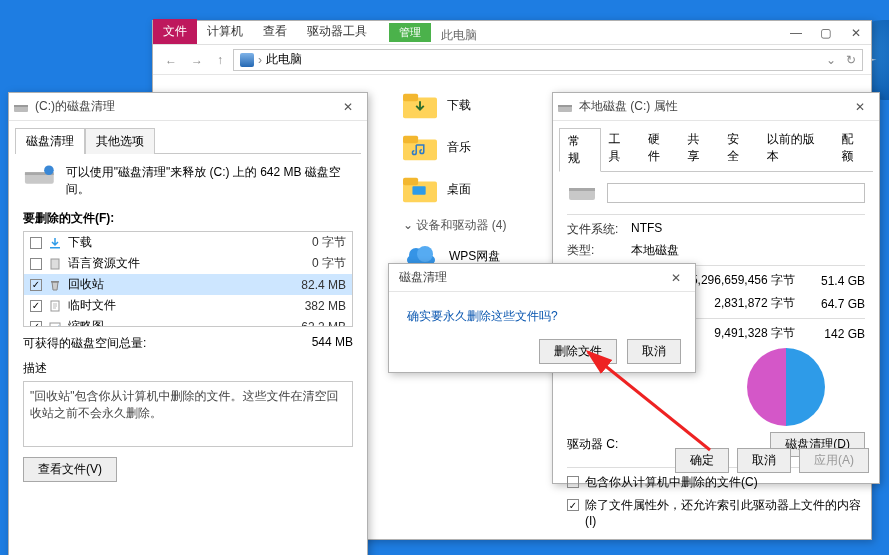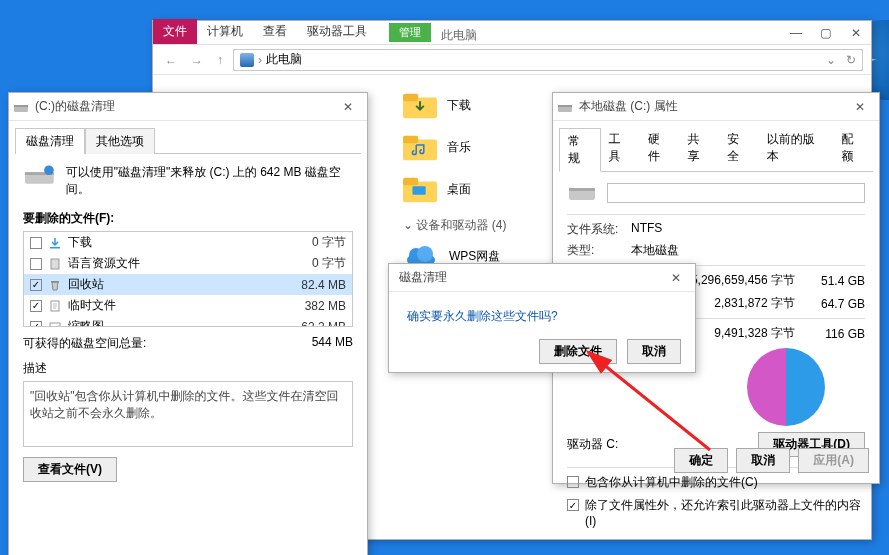--- a/index.html
+++ b/index.html
@@ -5,21 +5,21 @@
 * { box-sizing: border-box; margin: 0; padding: 0; font-family: "Microsoft YaHei", "Segoe UI", sans-serif; font-size: 12px; }
 body { background: #1e7de2; width: 889px; height: 555px; position: relative; overflow: hidden; }
 
 .window { position: absolute; background: #fff; border: 1px solid #b0b0b0; box-shadow: 2px 2px 8px rgba(0,0,0,.25); }
 .titlebar { height: 28px; display: flex; align-items: center; padding: 0 4px; border-bottom: 1px solid #e5e5e5; }
 .titlebar .ico { width: 16px; height: 16px; margin-right: 6px; }
 .titlebar .ttl { flex: 1; color: #444; }
 .wcbtns { display: flex; }
 .wcbtn { width: 30px; height: 22px; display: flex; align-items: center; justify-content: center; color: #555; cursor: default; }
 
-.btn { border: 1px solid #a8a8a8; background: #eee; padding: 3px 14px; cursor: default; font-weight: bold; }
+.btn { border: 1px solid #a8a8a8; background: #eee; padding: 3px 14px; cursor: default; }
 
 
 #explorer { left: 152px; top: 20px; width: 720px; height: 520px; }
 #explorer .ribbon { display: flex; align-items: flex-end; height: 24px; border-bottom: 1px solid #e0e0e0; }
 #explorer .rtab { padding: 4px 10px; color: #333; }
 #explorer .rtab.active { background: #be185d; color: #fff; }
 #explorer .mgmt { background: #4bb24b; color: #fff; padding: 2px 10px; margin-left: 12px; margin-bottom: 2px; font-size: 11px; }
 #explorer .addr { height: 30px; display: flex; align-items: center; gap: 6px; padding: 0 8px; border-bottom: 1px solid #e5e5e5; }
 #explorer .nav-arrow { color: #888; padding: 0 4px; }
 #explorer .bcrumb { flex: 1; border: 1px solid #c8c8c8; height: 22px; display: flex; align-items: center; padding: 0 6px; gap: 4px; }
@@ -320,26 +320,26 @@
       <span class="sw" style="background:#d457c8"></span>
       <span style="visibility:hidden">占</span>
       <span class="bytes">2,831,872 字节</span>
       <span class="gb">64.7 GB</span>
     </div>
     <hr>
     <div class="sp">
       <span class="sw" style="visibility:hidden"></span>
       <span style="visibility:hidden">占</span>
       <span class="bytes">9,491,328 字节</span>
-      <span class="gb">116 GB</span>
+      <span class="gb">142 GB</span>
     </div>
     <div class="pie"></div>
     <div class="drow">
       <span>驱动器 C:</span>
-      <button class="btn">驱动器工具(D)</button>
+      <button class="btn">磁盘清理(D)</button>
     </div>
     <hr>
     <div class="cb">
         <span class="chk"></span>
         <span>包含你从计算机中删除的文件(C)</span>
       </div>
     <div class="cb">
         <span class="chk">✓</span>
         <span>除了文件属性外，还允许索引此驱动器上文件的内容(I)</span>
       </div>

